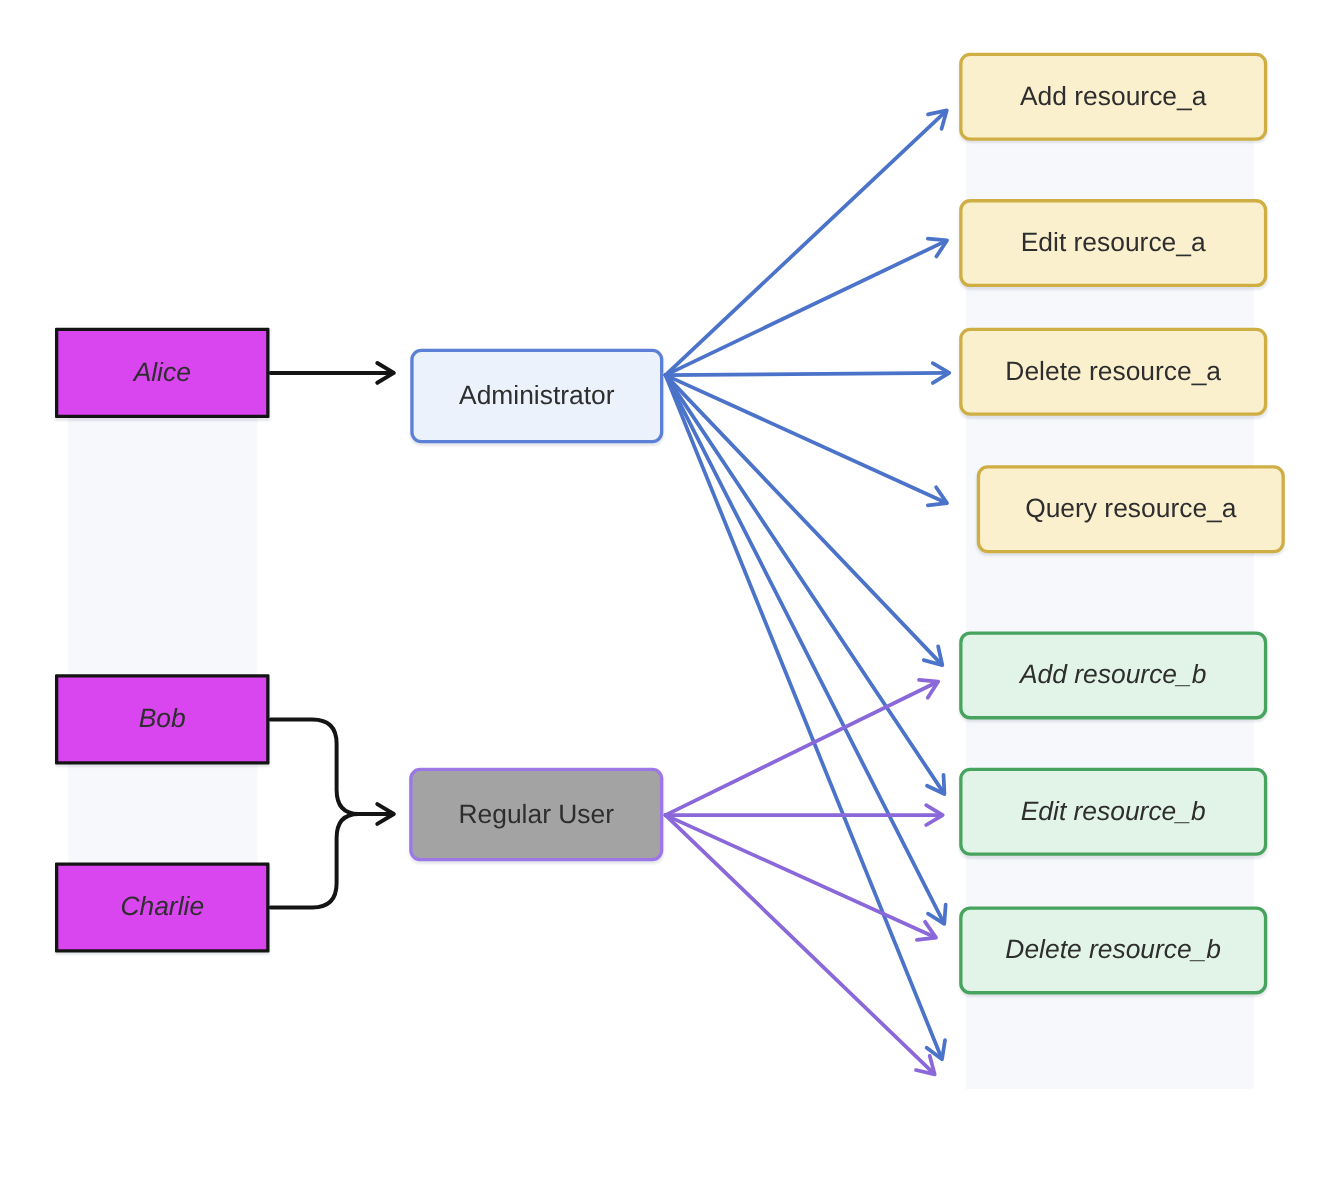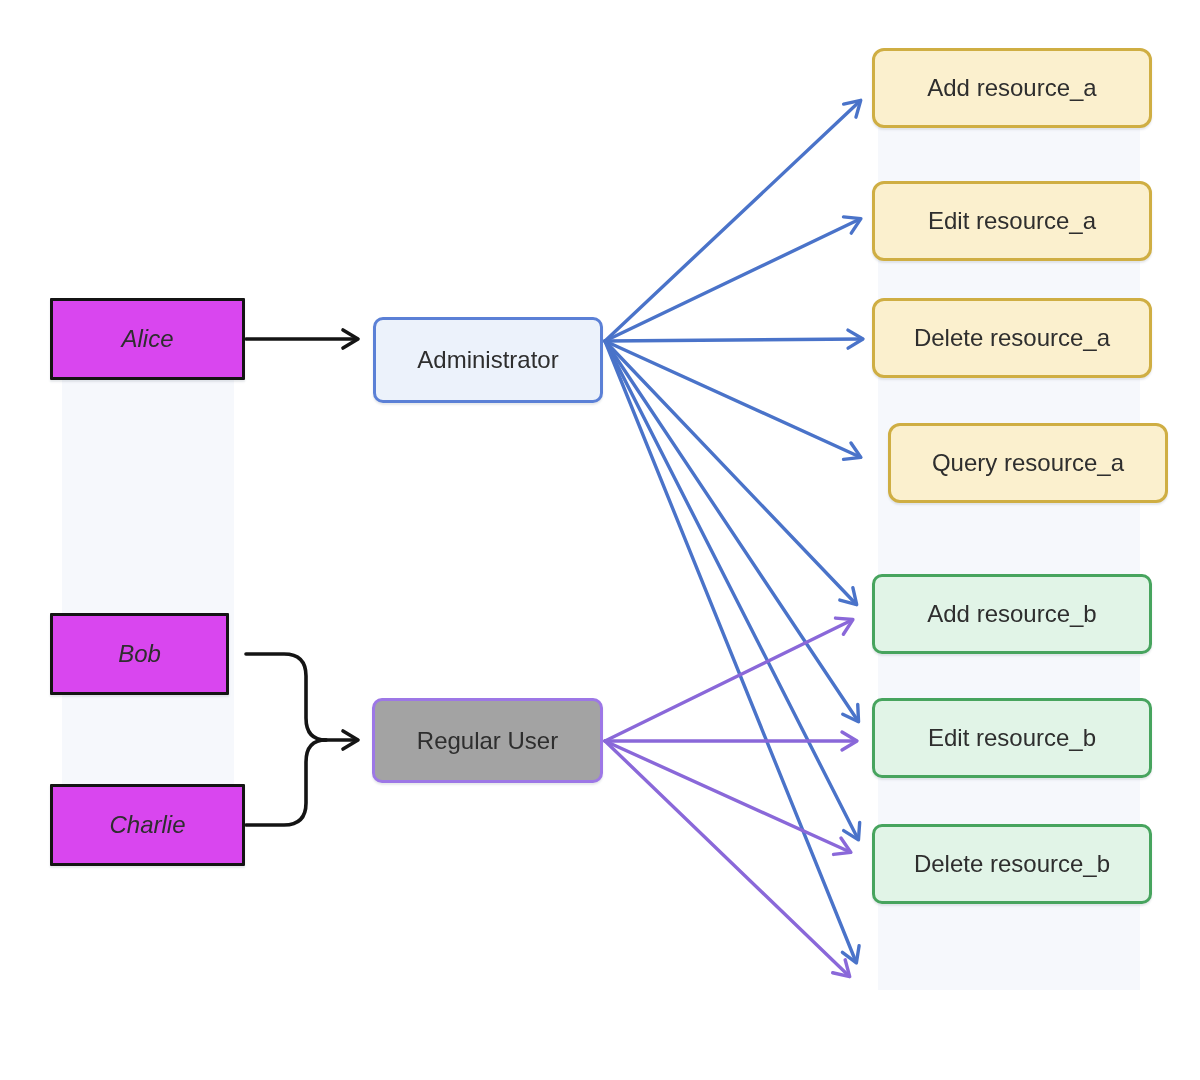--- a/index.html
+++ b/index.html
@@ -19,26 +19,26 @@
     color:#2e2e2e;
     border:3.5px solid #000;
     box-sizing:border-box;
     box-shadow:0 2px 2px rgba(100,110,130,0.16);
     text-align:center;
     white-space:nowrap;
   }
   .node.user{background:#d946ef;border-color:#141414;border-radius:1px;font-style:italic;}
   .node.admin{background:#ecf2fb;border-color:#5b80d6;margin-top:20px;}
   .node.regular{background:#a3a3a3;border-color:#9d77e6;}
-  .node.perm-a{background:#fbf0ce;border-color:#cfae43;border-radius:12px;}
-  .node.perm-b{background:#e1f4e7;border-color:#47a45e;}
+  .node.perm-a{background:#fbf0ce;border-color:#cfae43;}
+  .node.perm-b{background:#e1f4e7;border-color:#47a45e;font-style:italic;}
 
   
   #n-alice  {left:50px; top:298px; width:195px; height:82px;}
-  #n-bob    {left:50px; top:613px; width:179px; height:82px;}
+  #n-bob    {left:50px; top:613px; width:195px; height:82px;}
   #n-charlie{left:50px; top:784px; width:195px; height:82px;}
   
   #n-admin  {left:373px; top:297px; width:230px; height:86px;}
   #n-regular{left:372px; top:698px; width:231px; height:85px;}
   
   .perm{left:872px; width:280px; height:80px;}
   #n-add-a   {top:48px;}
   #n-edit-a  {top:181px;}
   #n-delete-a{top:298px;text-align:center;}
   #n-query-a {top:423px;margin-left:16px;}

